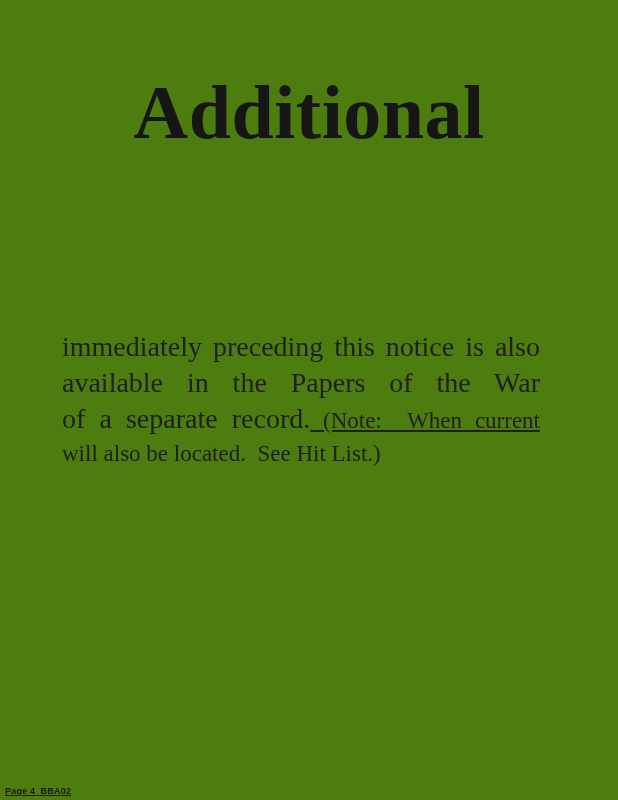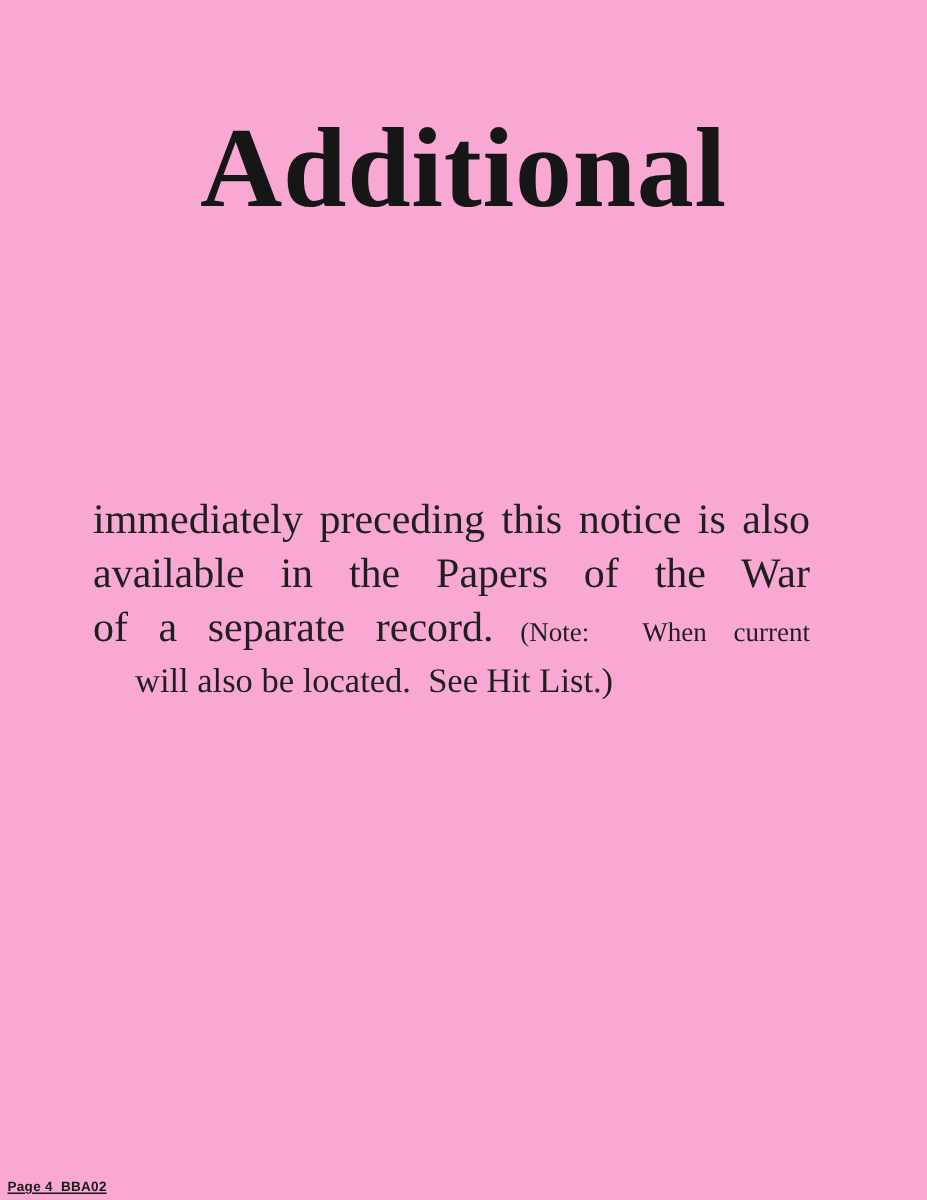--- a/index.html
+++ b/index.html
@@ -12,21 +12,21 @@
     background: #ffffff;
     position: relative;
     overflow: hidden;
     font-family: "Liberation Serif", "DejaVu Serif", serif;
     color: #1f1f1f;
   }
   .page {
     width: 618px;
     height: 800px;
     position: relative;
-    background: #f9a8d4;
+    background: #4d7c0f;
   }
   .heading {
     margin: 0;
     padding-top: 66px;
     font-family: "Liberation Serif", "DejaVu Serif", serif;
     font-weight: bold;
     font-size: 76px;
     line-height: 93px;
     color: #161616;
     text-align: center;
@@ -47,25 +47,25 @@
   }
   .line.lg {
     font-size: 28px;
     line-height: 36px;
   }
   .line.sm {
     font-size: 23px;
     line-height: 30px;
   }
   .sm-inline {
-    font-size: 18px;
+    font-size: 23px;
+    text-decoration: underline;
   }
   .line.last {
     text-align-last: left;
-    margin-left: 28px;
   }
   .footer {
     position: absolute;
     left: 5px;
     bottom: 4px;
     font-family: "Liberation Sans", "DejaVu Sans", sans-serif;
     font-weight: bold;
     font-size: 9px;
     color: #1a1a1a;
     letter-spacing: 0.2px;

